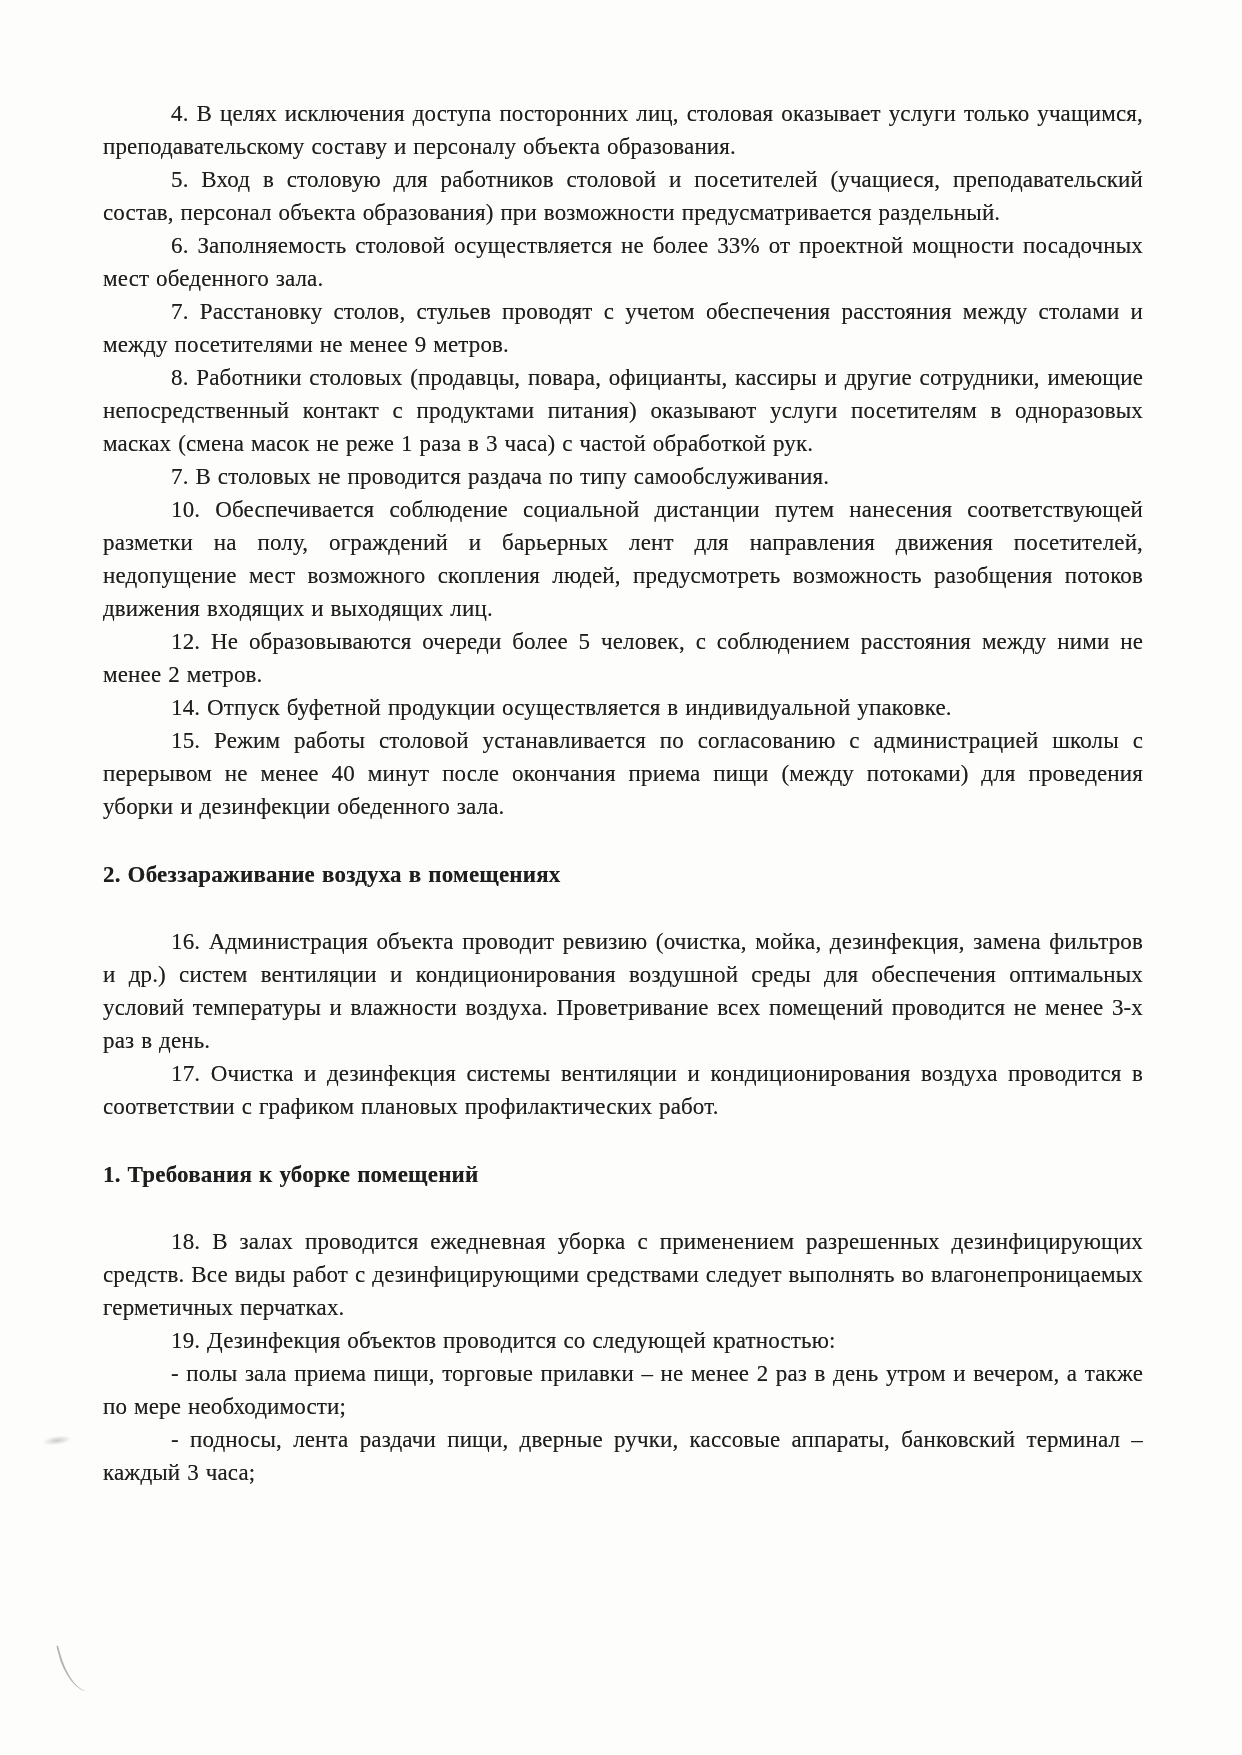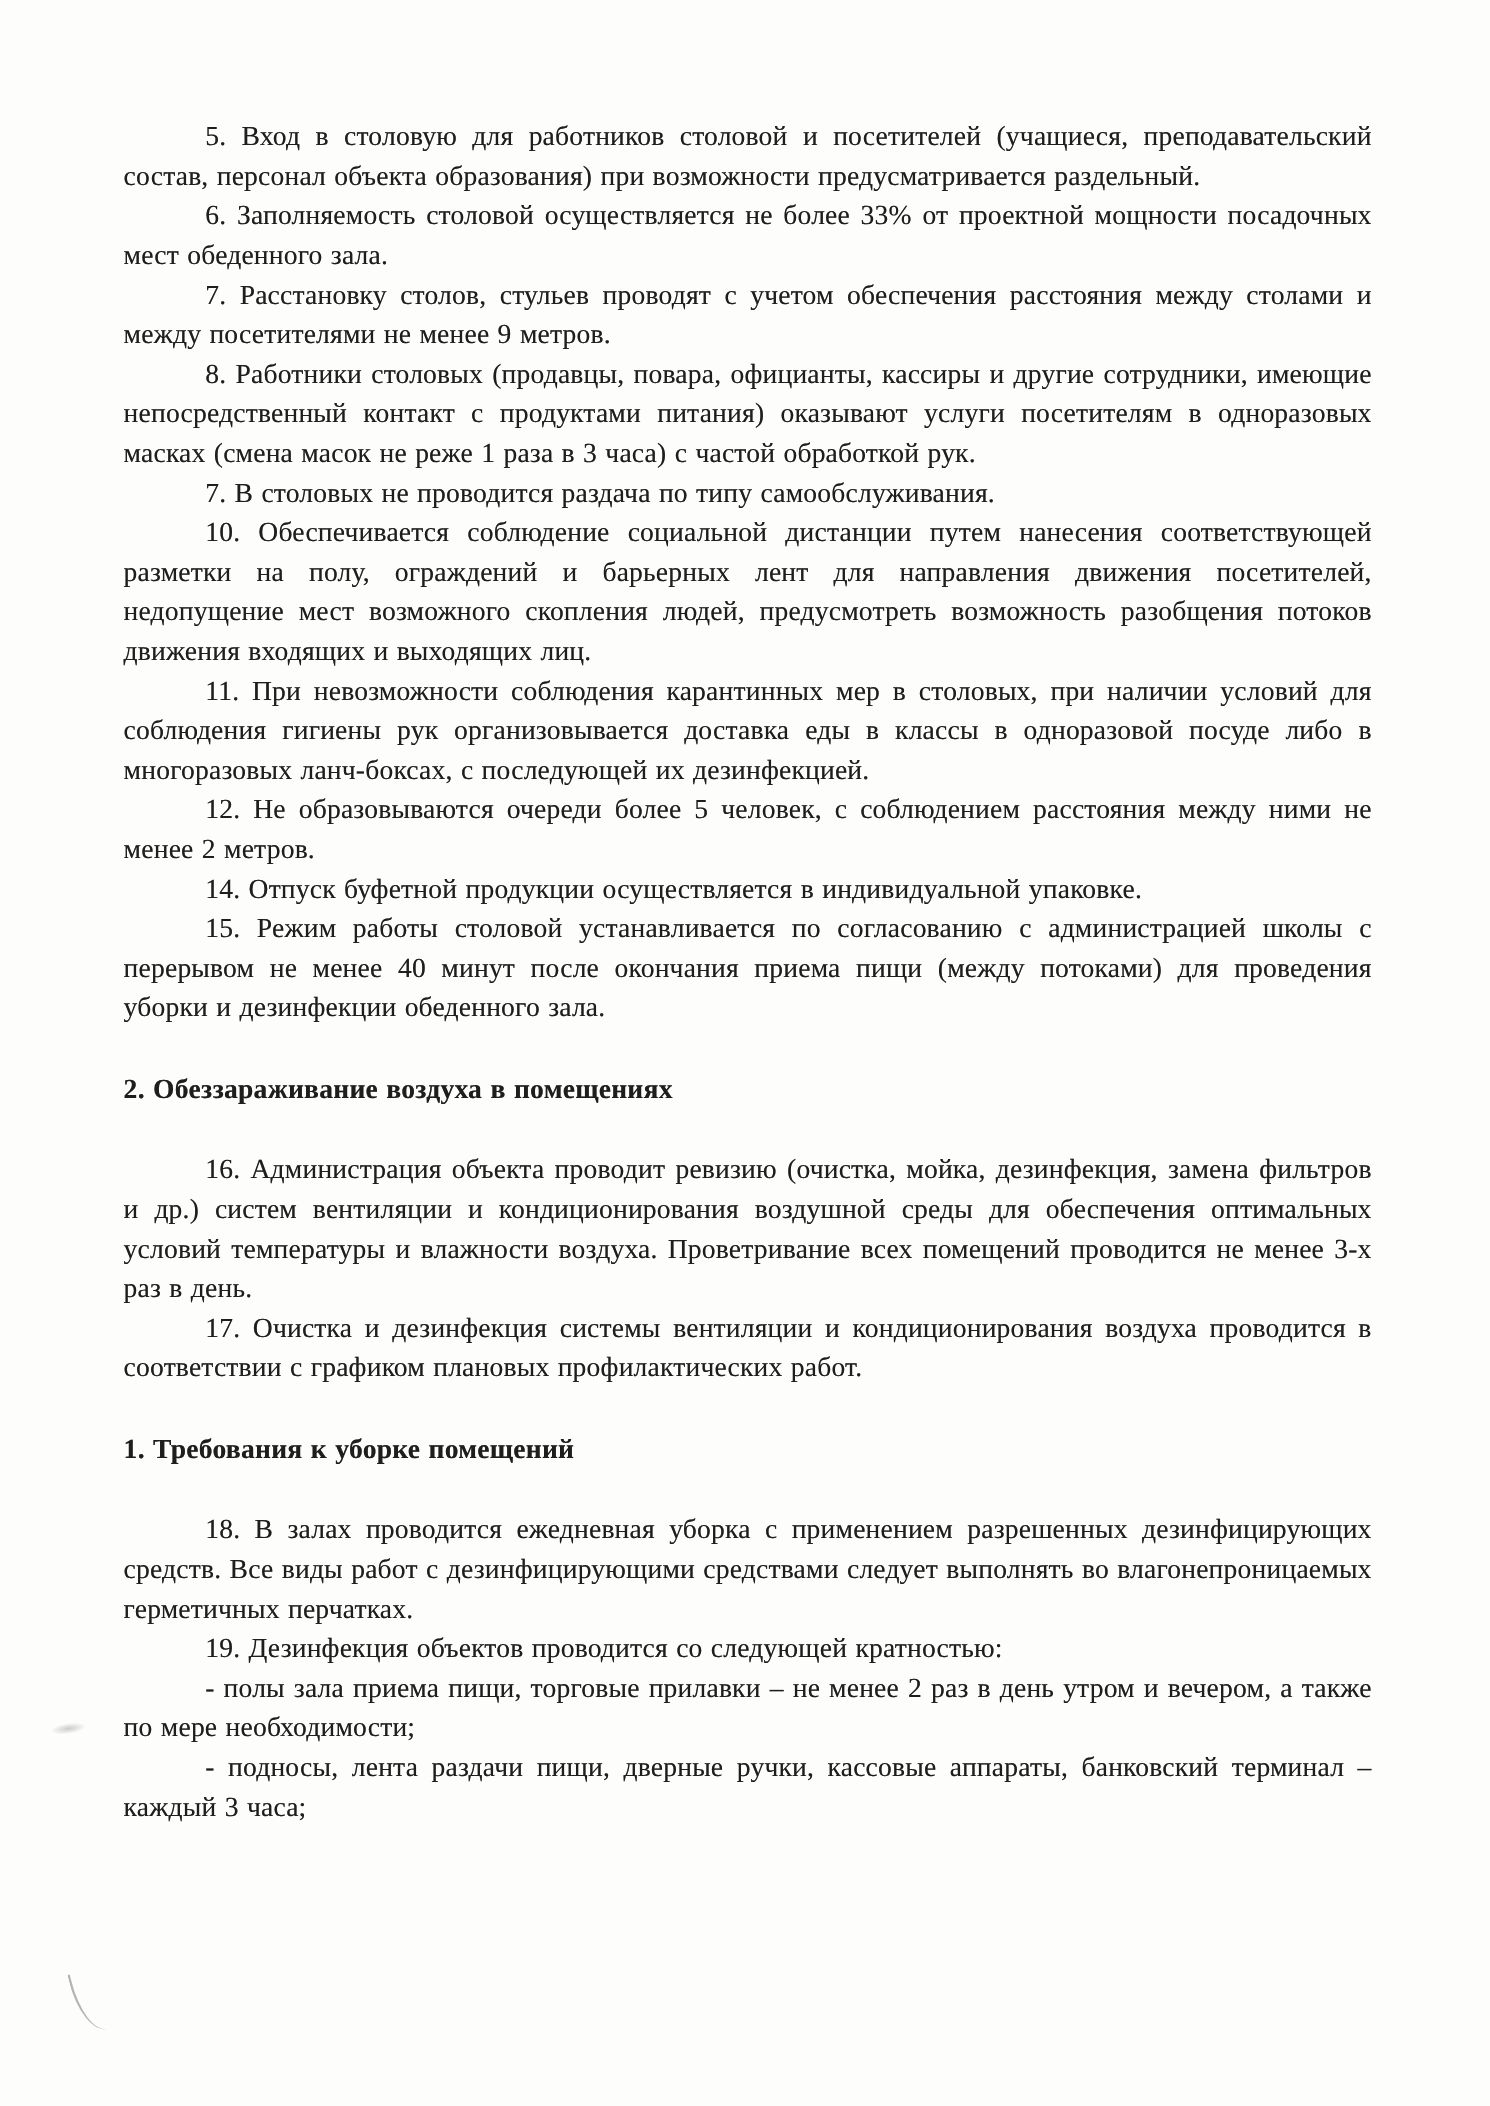--- a/index.html
+++ b/index.html
@@ -64,27 +64,27 @@
     border-left: 2px solid rgba(120,120,120,0.55);
     border-radius: 0 0 0 90% ;
     transform: rotate(-14deg);
   }
 </style>
 </head>
 <body>
 
 <div class="page">
   <div class="doc">
+    <p class="para">4. В целях исключения доступа посторонних лиц, столовая оказывает услуги только учащимся, преподавательскому составу и персоналу объекта образования.</p>
     <p class="para">5. Вход в столовую для работников столовой и посетителей (учащиеся, преподавательский состав, персонал объекта образования) при возможности предусматривается раздельный.</p>
     <p class="para">6. Заполняемость столовой осуществляется не более 33% от проектной мощности посадочных мест обеденного зала.</p>
     <p class="para">7. Расстановку столов, стульев проводят с учетом обеспечения расстояния между столами и между посетителями не менее 9 метров.</p>
     <p class="para">8. Работники столовых (продавцы, повара, официанты, кассиры и другие сотрудники, имеющие непосредственный контакт с продуктами питания) оказывают услуги посетителям в одноразовых масках (смена масок не реже 1 раза в 3 часа) с частой обработкой рук.</p>
     <p class="para">7. В столовых не проводится раздача по типу самообслуживания.</p>
     <p class="para">10. Обеспечивается соблюдение социальной дистанции путем нанесения соответствующей разметки на полу, ограждений и барьерных лент для направления движения посетителей, недопущение мест возможного скопления людей, предусмотреть возможность разобщения потоков движения входящих и выходящих лиц.</p>
-    <p class="para">11. При невозможности соблюдения карантинных мер в столовых, при наличии условий для соблюдения гигиены рук организовывается доставка еды в классы в одноразовой посуде либо в многоразовых ланч-боксах, с последующей их дезинфекцией.</p>
     <p class="para">12. Не образовываются очереди более 5 человек, с соблюдением расстояния между ними не менее 2 метров.</p>
     <p class="para">14. Отпуск буфетной продукции осуществляется в индивидуальной упаковке.</p>
     <p class="para">15. Режим работы столовой устанавливается по согласованию с администрацией школы с перерывом не менее 40 минут после окончания приема пищи (между потоками) для проведения уборки и дезинфекции обеденного зала.</p>
 
     <h2 class="heading">2. Обеззараживание воздуха в помещениях</h2>
 
     <p class="para">16. Администрация объекта проводит ревизию (очистка, мойка, дезинфекция, замена фильтров и др.) систем вентиляции и кондиционирования воздушной среды для обеспечения оптимальных условий температуры и влажности воздуха. Проветривание всех помещений проводится не менее 3-х раз в день.</p>
     <p class="para">17. Очистка и дезинфекция системы вентиляции и кондиционирования воздуха проводится в соответствии с графиком плановых профилактических работ.</p>
 
     <h2 class="heading">1. Требования к уборке помещений</h2>

